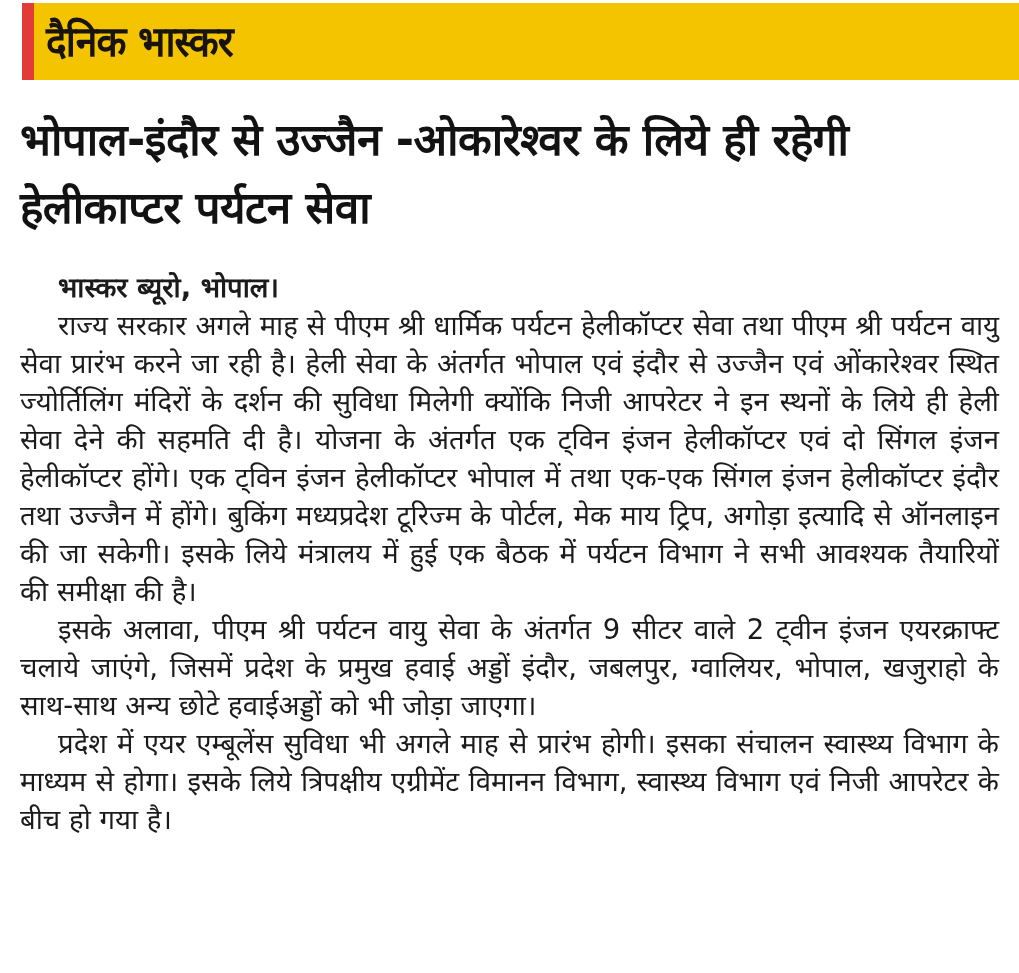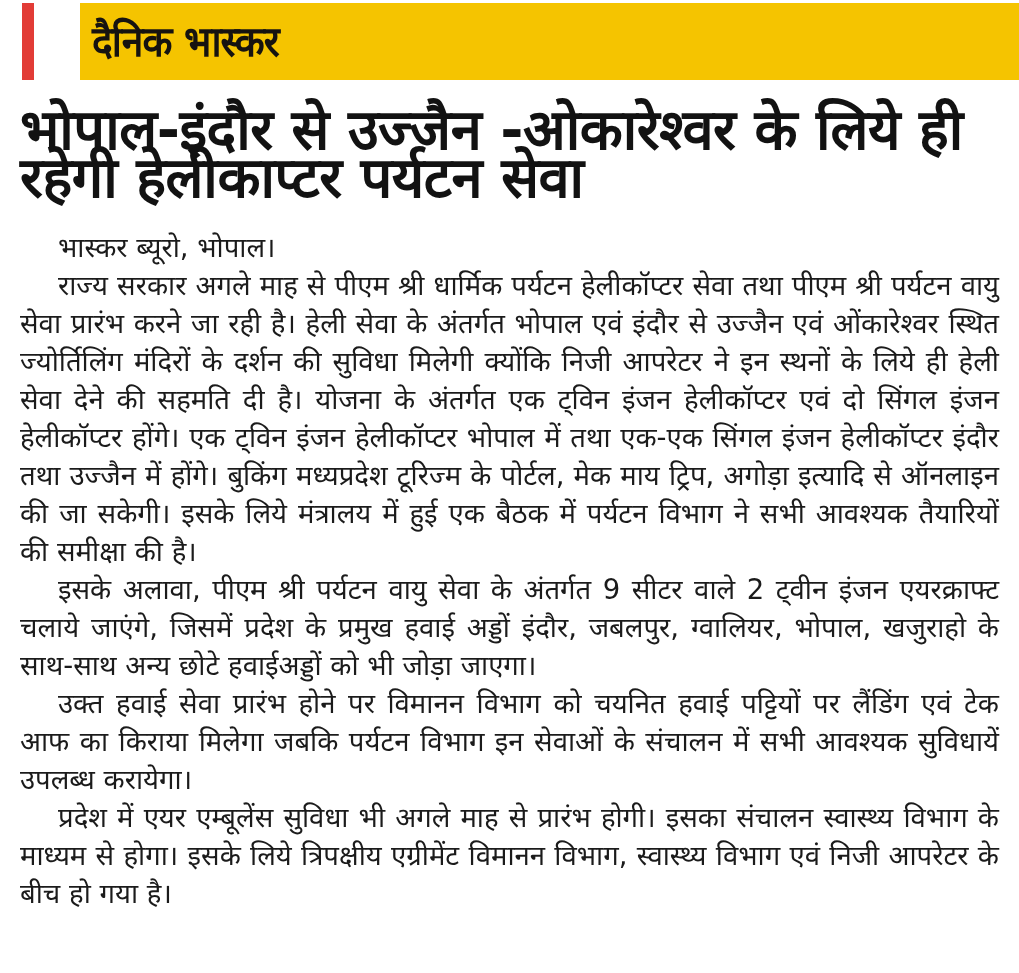--- a/index.html
+++ b/index.html
@@ -44,62 +44,62 @@
     color: #161310;
     letter-spacing: -1px;
     padding-left: 12px;
     line-height: 1;
     transform: scaleY(1.08);
   }
 
   
   .headline {
     margin: 22px 24px 0 20px;
-    font-size: 56px;
-    line-height: 48px;
+    font-size: 44px;
+    line-height: 68px;
     font-weight: 700;
     color: #121212;
     letter-spacing: -0.5px;
   }
 
   
   .body-copy {
     margin: 26px 20px 0 20px;
     color: #1b1b1b;
     font-size: 27.5px;
     line-height: 38px;
   }
   .body-copy p {
     text-align: justify;
     text-indent: 38px;
   }
   .byline {
     text-indent: 38px;
     text-align: left;
+    font-weight: bold;
   }
   .subhead {
     text-indent: 38px;
     text-align: left;
   }
 </style>
 </head>
 <body>
 
 <div class="page">
 
   <header class="masthead">
     <div class="red-bar" style="background: rgb(226, 60, 54);"></div>
-    <div class="yellow-band" style="background: rgb(245, 196, 0); margin-left: 46px;">
+    <div class="yellow-band" style="background: rgb(245, 196, 0);">
       <div class="logo-text">दैनिक भास्कर</div>
     </div>
   </header>
 
   <h1 class="headline">भोपाल-इंदौर से उज्जैन -ओकारेश्वर के लिये ही रहेगी हेलीकाप्टर पर्यटन सेवा</h1>
 
   <main class="body-copy">
     <p class="byline">भास्कर ब्यूरो, भोपाल।</p>
     <p>राज्य सरकार अगले माह से पीएम श्री धार्मिक पर्यटन हेलीकॉप्टर सेवा तथा पीएम श्री पर्यटन वायु सेवा प्रारंभ करने जा रही है। हेली सेवा के अंतर्गत भोपाल एवं इंदौर से उज्जैन एवं ओंकारेश्वर स्थित ज्योर्तिलिंग मंदिरों के दर्शन की सुविधा मिलेगी क्योंकि निजी आपरेटर ने इन स्थनों के लिये ही हेली सेवा देने की सहमति दी है। योजना के अंतर्गत एक ट्विन इंजन हेलीकॉप्टर एवं दो सिंगल इंजन हेलीकॉप्टर होंगे। एक ट्विन इंजन हेलीकॉप्टर भोपाल में तथा एक-एक सिंगल इंजन हेलीकॉप्टर इंदौर तथा उज्जैन में होंगे। बुकिंग मध्यप्रदेश टूरिज्म के पोर्टल, मेक माय ट्रिप, अगोड़ा इत्यादि से ऑनलाइन की जा सकेगी। इसके लिये मंत्रालय में हुई एक बैठक में पर्यटन विभाग ने सभी आवश्यक तैयारियों की समीक्षा की है।</p>
     <p>इसके अलावा, पीएम श्री पर्यटन वायु सेवा के अंतर्गत 9 सीटर वाले 2 ट्वीन इंजन एयरक्राफ्ट चलाये जाएंगे, जिसमें प्रदेश के प्रमुख हवाई अड्डों इंदौर, जबलपुर, ग्वालियर, भोपाल, खजुराहो के साथ-साथ अन्य छोटे हवाईअड्डों को भी जोड़ा जाएगा।</p>
-    <p>उक्त हवाई सेवा प्रारंभ होने पर विमानन विभाग को चयनित हवाई पट्टियों पर लैंडिंग एवं टेक आफ का किराया मिलेगा जबकि पर्यटन विभाग इन सेवाओं के संचालन में सभी आवश्यक सुविधायें उपलब्ध करायेगा।</p>
     <p>प्रदेश में एयर एम्बूलेंस सुविधा भी अगले माह से प्रारंभ होगी। इसका संचालन स्वास्थ्य विभाग के माध्यम से होगा। इसके लिये त्रिपक्षीय एग्रीमेंट विमानन विभाग, स्वास्थ्य विभाग एवं निजी आपरेटर के बीच हो गया है।</p>
   </main>
 
 </div>
 
 </body></html>

